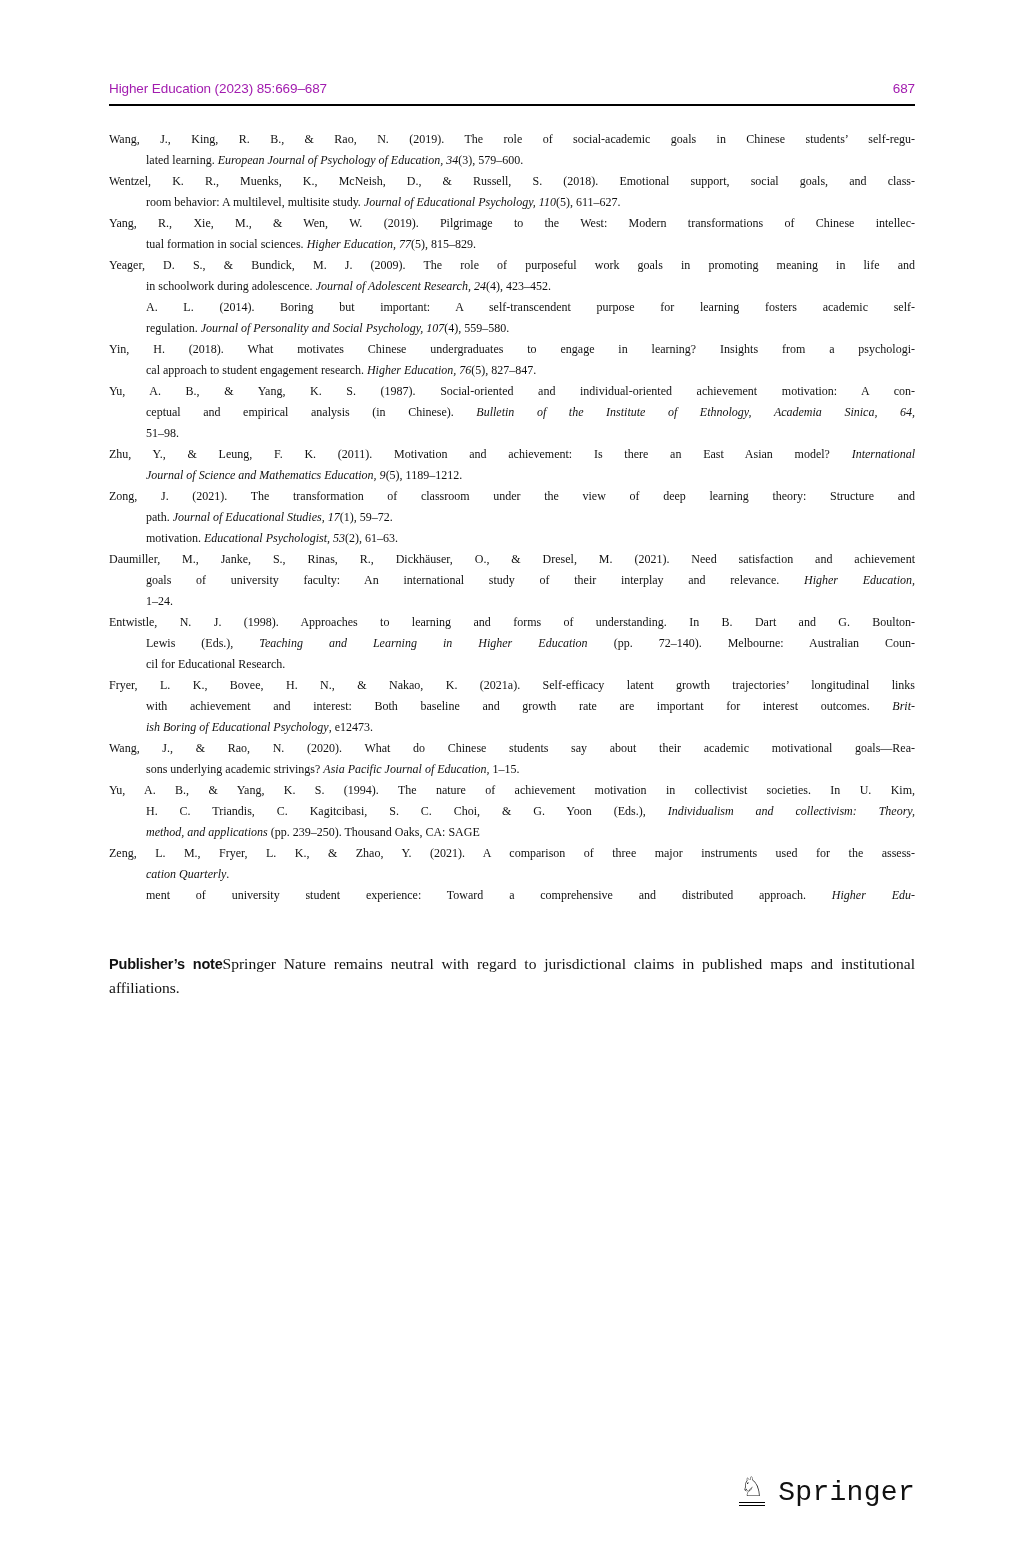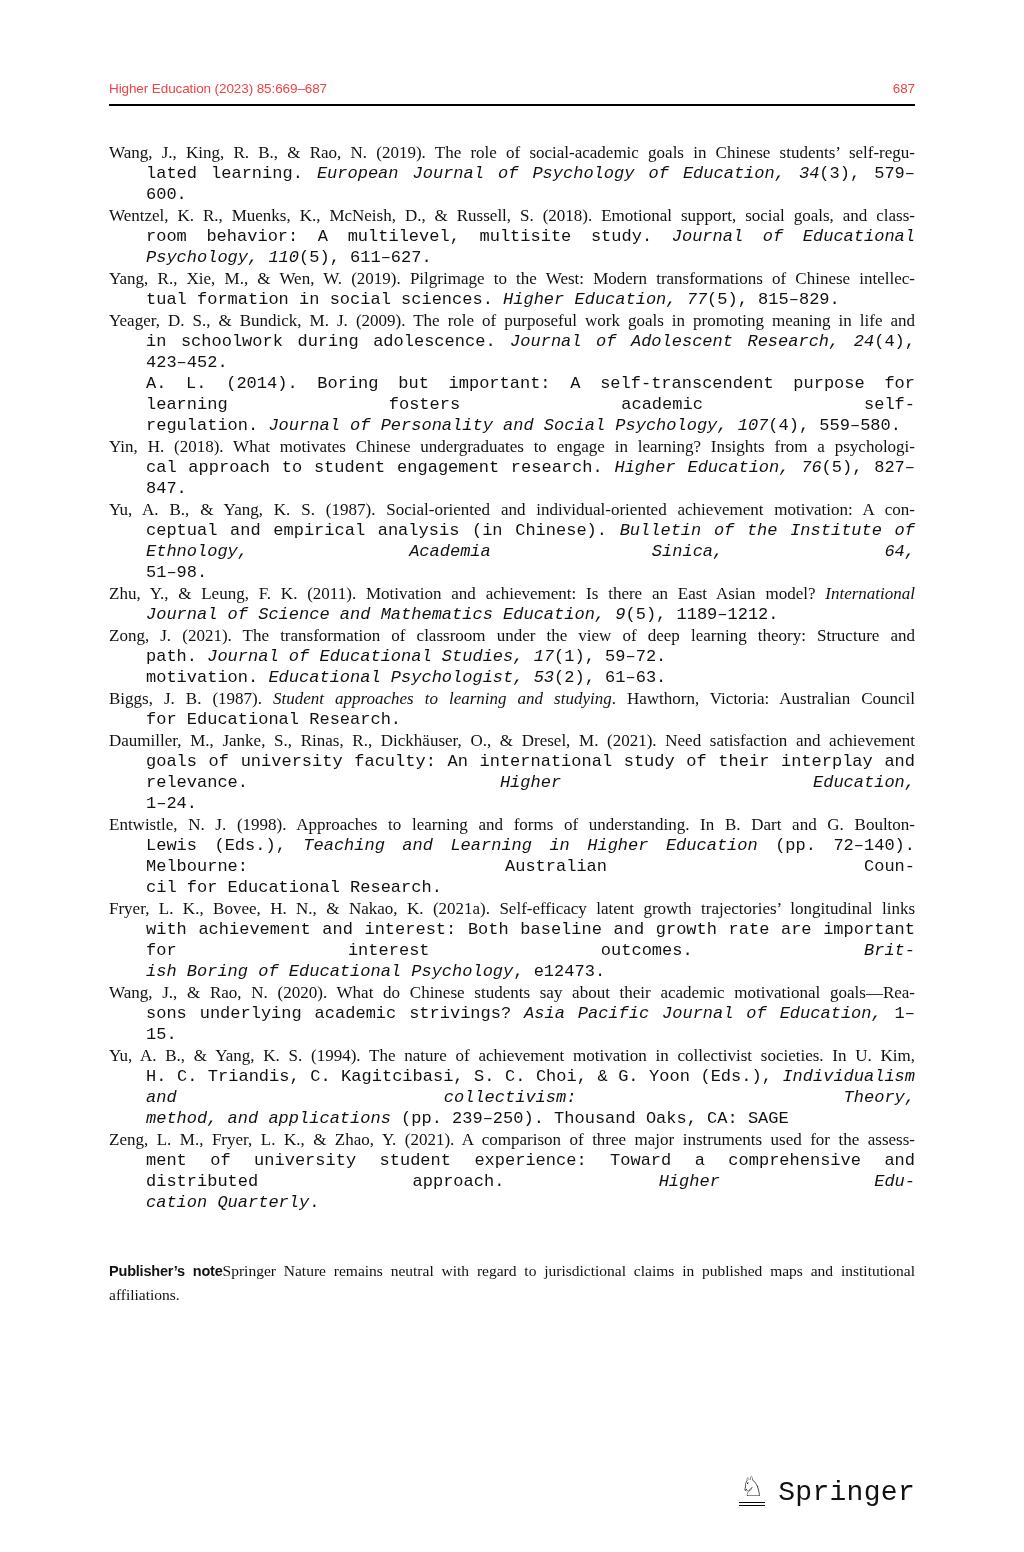--- a/index.html
+++ b/index.html
@@ -16,41 +16,41 @@
     left: 109px; top: 81px;
     width: 806px;
   }
   .header-row {
     display: flex;
     justify-content: space-between;
     align-items: baseline;
     font-family: "Liberation Sans", sans-serif;
     font-size: 13.5px;
     line-height: 16px;
-    color: #ef4444;
+    color: #a21caf;
     letter-spacing: -0.1px;
   }
   .header-rule {
     margin-top: 7px;
     height: 2px;
     background: #000;
   }
   .ref-list {
-    margin-top: 36px;
-    font-size: 17px;
+    margin-top: 23px;
+    font-size: 12px;
     line-height: 21px;
   }
   .ref { margin: 0; }
   .ref-line {
     display: block;
     text-align: justify;
     text-align-last: justify;
     text-justify: inter-word;
   }
-  .ref-line.cont { padding-left: 37px; font-family: Liberation Mono, monospace; }
+  .ref-line.cont { padding-left: 37px; }
   .ref-line.last { text-align-last: left; }
   .ref em, .pub-note em { font-style: italic; }
   .pub-note {
     margin: 46px 0 0 0;
     font-size: 15.5px;
     line-height: 23px;
     text-align: justify;
   }
   .pub-label {
     font-family: "Liberation Sans", sans-serif;
@@ -128,24 +128,20 @@
         <span class="ref-line cont last"><em>Journal of Science and Mathematics Education, 9</em><span>(5), 1189–1212.</span></span>
       </p>
       <p class="ref">
         <span class="ref-line"><span>Zong, J. (2021). The transformation of classroom under the view of deep learning theory: Structure and</span></span>
         <span class="ref-line cont last"><span>path. </span><em>Journal of Educational Studies, 17</em><span>(1), 59–72.</span></span>
       </p>
       <p class="ref">
         <span class="ref-line cont last"><span>motivation. </span><em>Educational Psychologist, 53</em><span>(2), 61–63.</span></span>
       </p>
       <p class="ref">
-        <span class="ref-line"><span>Biggs, J. B. (1987). </span><em>Student approaches to learning and studying</em><span>. Hawthorn, Victoria: Australian Council</span></span>
-        <span class="ref-line cont last"><span>for Educational Research.</span></span>
-      </p>
-      <p class="ref">
         <span class="ref-line"><span>Daumiller, M., Janke, S., Rinas, R., Dickhäuser, O., &amp; Dresel, M. (2021). Need satisfaction and achievement</span></span>
         <span class="ref-line cont"><span>goals of university faculty: An international study of their interplay and relevance. </span><em>Higher Education,</em></span>
         <span class="ref-line cont last"><span>1–24.</span></span>
       </p>
       <p class="ref">
         <span class="ref-line"><span>Entwistle, N. J. (1998). Approaches to learning and forms of understanding. In B. Dart and G. Boulton-</span></span>
         <span class="ref-line cont"><span>Lewis (Eds.), </span><em>Teaching and Learning in Higher Education</em><span> (pp. 72–140). Melbourne: Australian Coun-</span></span>
         <span class="ref-line cont last"><span>cil for Educational Research.</span></span>
       </p>
       <p class="ref">
@@ -157,22 +153,22 @@
         <span class="ref-line"><span>Wang, J., &amp; Rao, N. (2020). What do Chinese students say about their academic motivational goals—Rea-</span></span>
         <span class="ref-line cont last"><span>sons underlying academic strivings? </span><em>Asia Pacific Journal of Education,</em><span> 1–15.</span></span>
       </p>
       <p class="ref">
         <span class="ref-line"><span>Yu, A. B., &amp; Yang, K. S. (1994). The nature of achievement motivation in collectivist societies. In U. Kim,</span></span>
         <span class="ref-line cont"><span>H. C. Triandis, C. Kagitcibasi, S. C. Choi, &amp; G. Yoon (Eds.), </span><em>Individualism and collectivism: Theory,</em></span>
         <span class="ref-line cont last"><em>method, and applications</em><span> (pp. 239–250). Thousand Oaks, CA: SAGE</span></span>
       </p>
       <p class="ref">
         <span class="ref-line"><span>Zeng, L. M., Fryer, L. K., &amp; Zhao, Y. (2021). A comparison of three major instruments used for the assess-</span></span>
+        <span class="ref-line cont last"><em>cation Quarterly</em><span>.</span></span>
         <span class="ref-line cont"><span>ment of university student experience: Toward a comprehensive and distributed approach. </span><em>Higher Edu-</em></span>
-        <span class="ref-line cont last"><em>cation Quarterly</em><span>.</span></span>
       </p>
     </div>
 
   <p class="pub-note">
     <span class="pub-label">Publisher’s note</span><span>Springer Nature remains neutral with regard to jurisdictional claims in published maps and institutional affiliations.</span>
   </p>
 
 </div>
 
 <div class="footer-logo">

